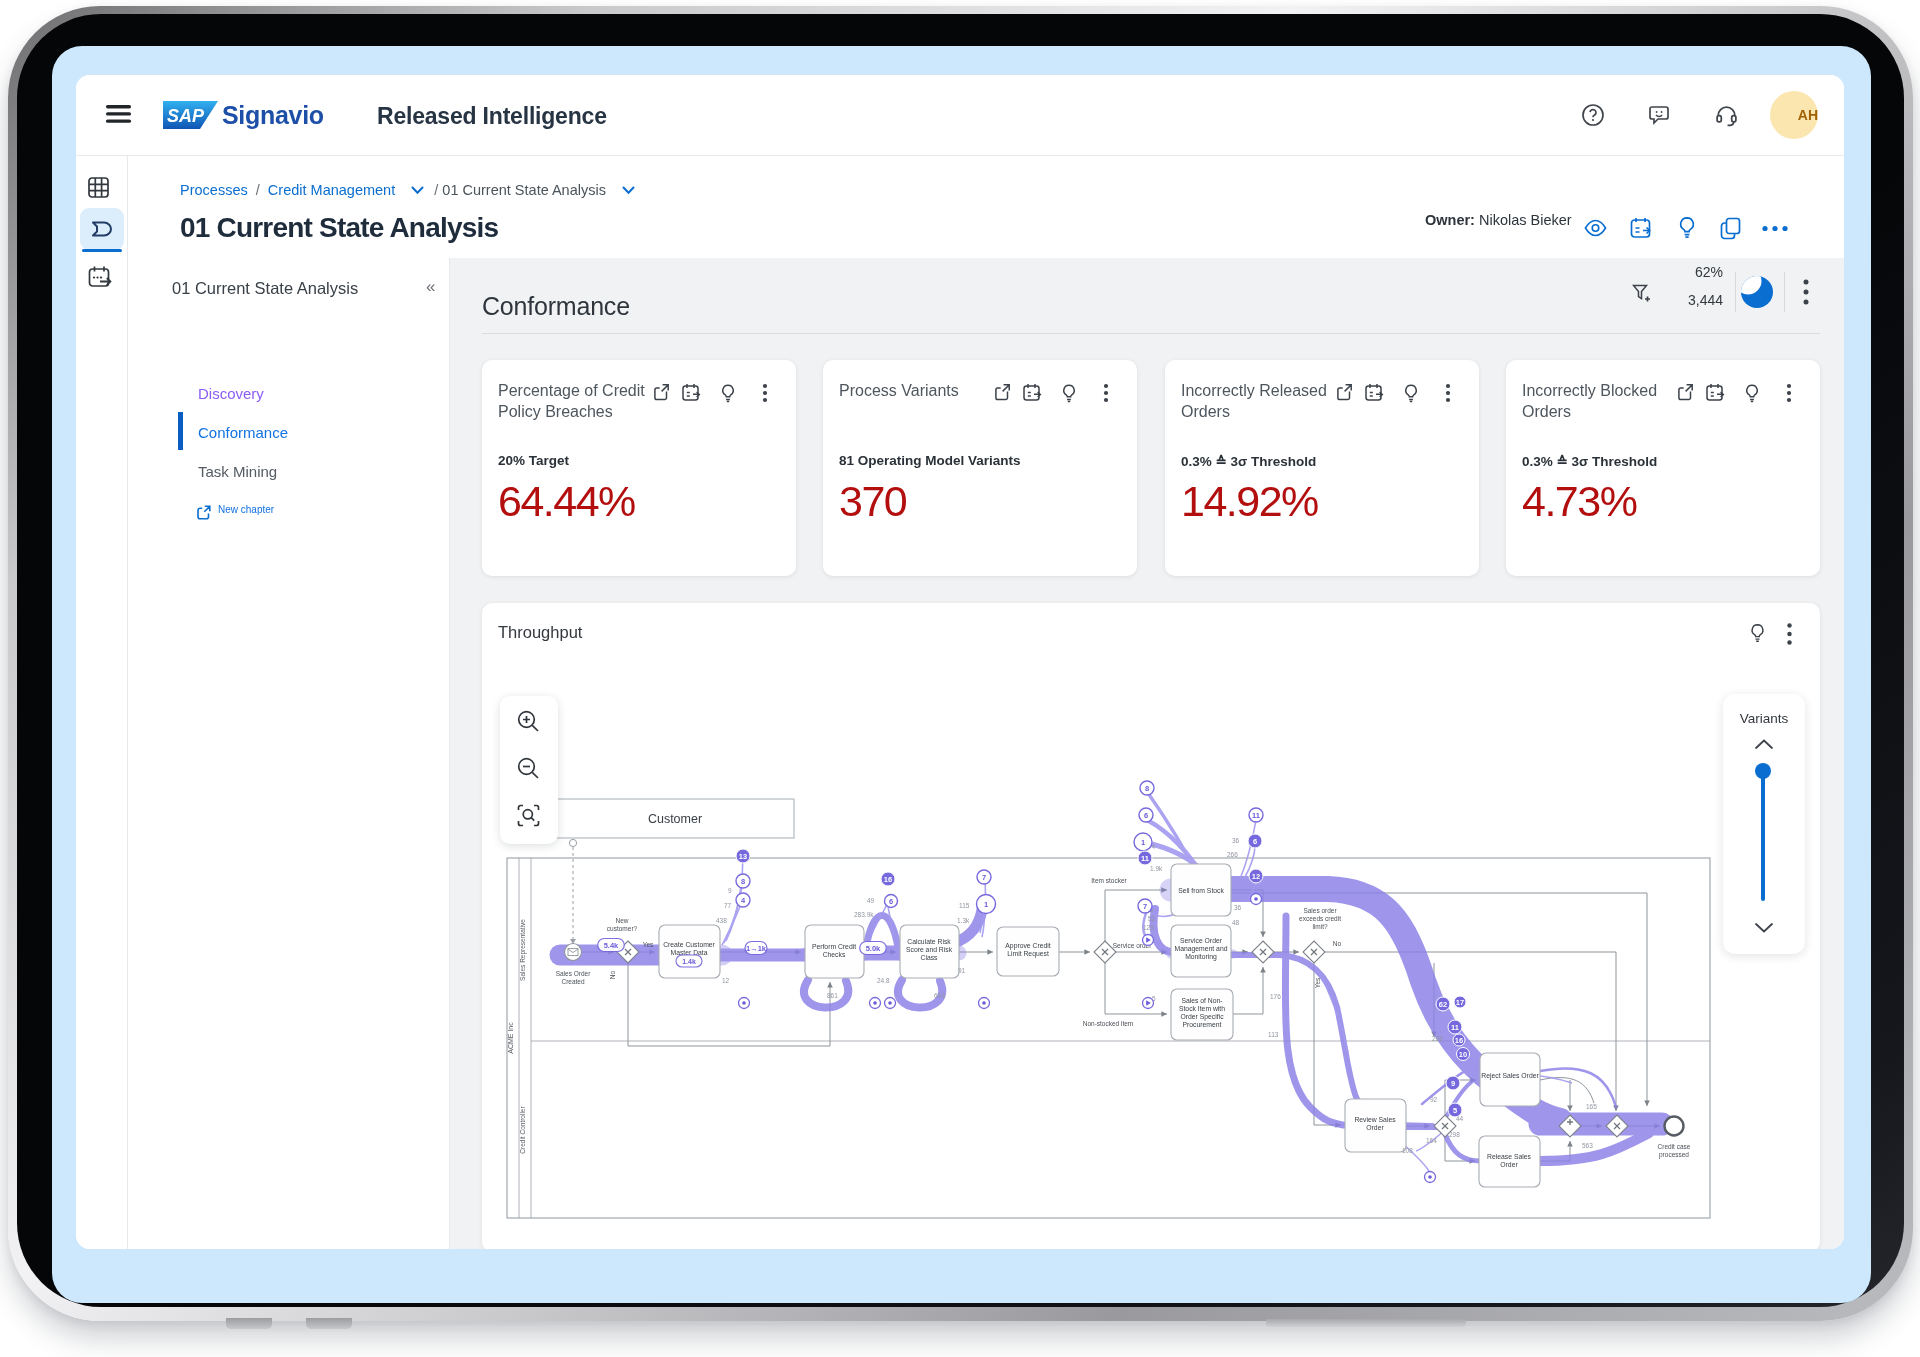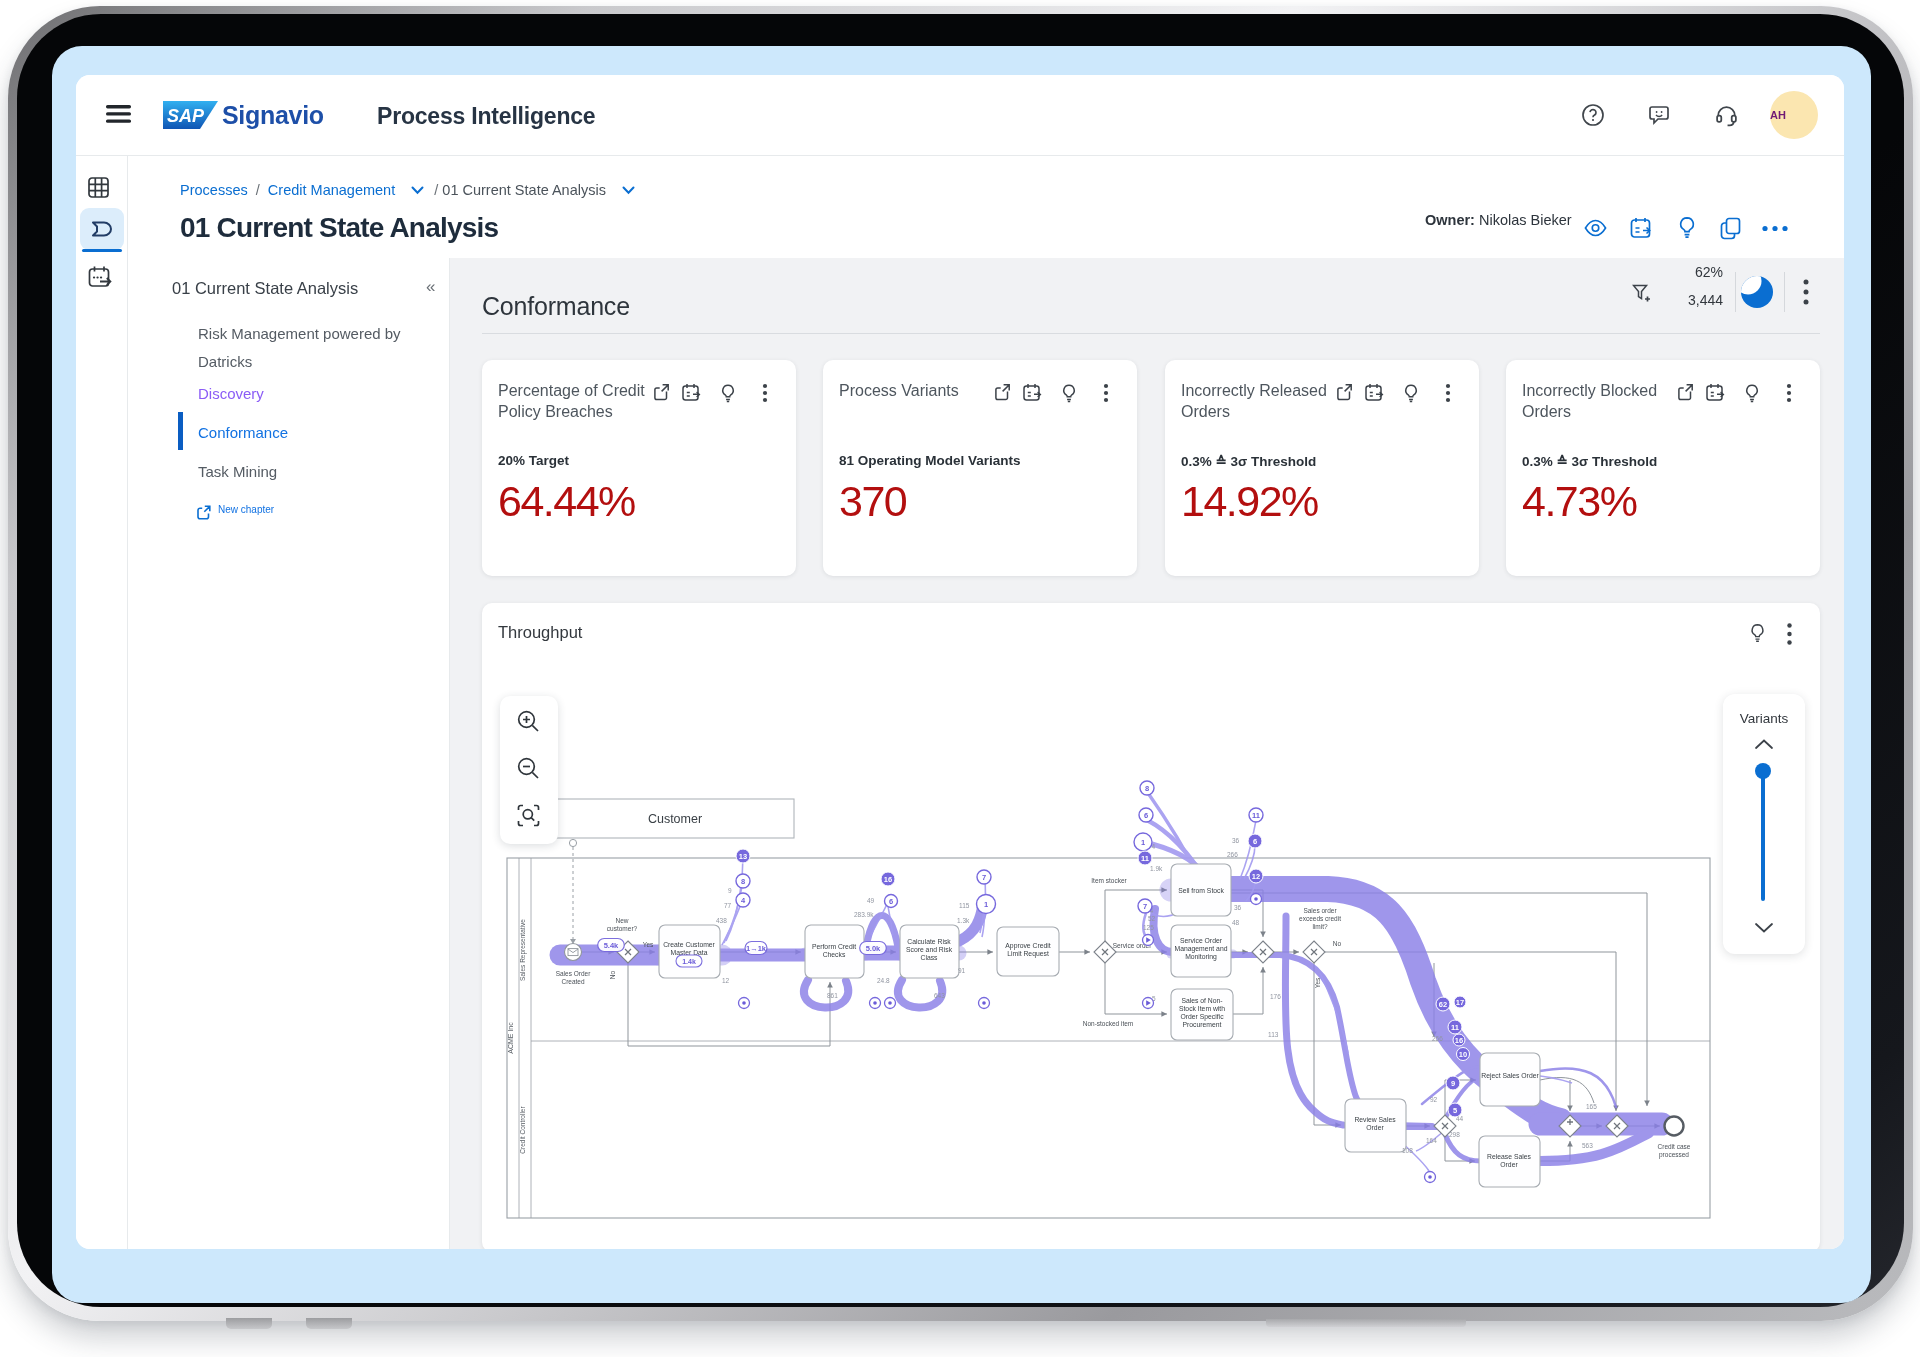--- a/index.html
+++ b/index.html
@@ -46,40 +46,40 @@
          <defs>
                 <linearGradient id="sapg" x1="0" y1="0" x2="0" y2="1">
            <stop offset="0" stop-color="#31b0f0"></stop>
                   <stop offset="1" stop-color="#0f55b4"></stop>
                 </linearGradient>
               </defs>
          <polygon points="0,0 110,0 74,56 0,56" fill="url(#sapg)"></polygon>
          <text x="8" y="42" font-size="36" font-weight="bold" font-style="italic" fill="#fff" font-family="Liberation Sans">SAP</text>
        </svg>
        <div class="abs" style="left:146px;top:26px;font-size:25px;font-weight:700;color:#1d4fa8;letter-spacing:-.3px">Signavio</div>
-       <div class="abs" style="left:301px;top:28px;font-size:23px;font-weight:700;color:#273444;letter-spacing:-.2px">Process Intelligence</div>
+       <div class="abs" style="left:301px;top:28px;font-size:23px;font-weight:700;color:#273444;letter-spacing:-.2px">Released Intelligence</div>
 
        <svg class="abs" style="left:1505px;top:28px" width="24" height="24" viewBox="0 0 24 24" fill="none" stroke="#40464c" stroke-width="1.7">
          <circle cx="12" cy="12" r="10"></circle>
               <path d="M9 9.2a3 3 0 1 1 4.2 3.1c-.9.4-1.2 1-1.2 1.9"></path>
               <circle cx="12" cy="17" r="1.1" fill="#40464c" stroke="none"></circle>
        </svg>
        <svg class="abs" style="left:1571px;top:28px" width="24" height="24" viewBox="0 0 24 24" fill="none" stroke="#40464c" stroke-width="1.7">
          <path d="M4 4h14a2 2 0 0 1 2 2v8a2 2 0 0 1-2 2H10l-4 4v-4H4a2 2 0 0 1-2-2V6a2 2 0 0 1 2-2z" transform="translate(1,0)"></path>
          <circle cx="9.6" cy="9" r=".9" fill="#40464c" stroke="none"></circle>
               <circle cx="14.6" cy="9" r=".9" fill="#40464c" stroke="none"></circle>
          <path d="M9 12c.8 1 2 1.5 3.1 1.5 1.2 0 2.3-.5 3-1.5" stroke-width="1.4"></path>
        </svg>
        <svg class="abs" style="left:1638px;top:27px" width="25" height="25" viewBox="0 0 24 24" fill="none" stroke="#40464c" stroke-width="1.7">
          <path d="M4 13a8 8 0 0 1 16 0"></path>
          <rect x="3" y="13" width="4" height="6" rx="1.8"></rect>
          <rect x="17" y="13" width="4" height="6" rx="1.8"></rect>
          <path d="M19 19a4 4 0 0 1-4 3.4h-2"></path>
        </svg>
-       <div class="abs" style="left:1694px;top:16px;width:48px;height:48px;border-radius:50%;background:#fbe6b0;text-align:left;line-height:48px;font-size:11px;font-weight:700;color:#701a75">AH</div>
+       <div class="abs" style="left:1694px;top:16px;width:48px;height:48px;border-radius:50%;background:#fbe6b0;text-align:right;line-height:48px;font-size:14px;font-weight:700;color:#a16207">AH</div>
      </div>
      <div id="pageheader">
 
        <div class="abs" style="left:52px;top:26px;font-size:14.5px;color:#50565c">
          <span style="color:#0a6ed1">Processes</span><span style="color:#6a7076">&nbsp; / &nbsp;</span><span style="color:#0a6ed1">Credit Management</span>
          <svg width="13" height="9" viewBox="0 0 13 9" style="margin:0 6px 0 12px">
                 <path d="M1.5 1.5 L6.5 6.8 L11.5 1.5" fill="none" stroke="#0a6ed1" stroke-width="2" stroke-linecap="round"></path>
               </svg>
          <span style="color:#6a7076">/ </span><span style="color:#4b535b">01 Current State Analysis</span>
          <svg width="13" height="9" viewBox="0 0 13 9" style="margin:0 0 0 12px">
@@ -128,21 +128,20 @@
        <svg class="abs" style="left:12px;top:109px" width="25" height="24" viewBox="0 0 25 24" fill="none" stroke="#32383e" stroke-width="1.7">
          <rect x="1.5" y="4" width="19" height="17" rx="3"></rect>
               <path d="M6.5 1.5v5 M16 1.5v5"></path>
          <path d="M6 12.5h.1 M9.5 12.5h.1 M13 12.5h.1" stroke-width="2.2" stroke-linecap="round"></path>
          <path d="M12 16.5h10 M18.8 13l3.6 3.5-3.6 3.5" stroke-width="1.8"></path>
        </svg>
      </div>
      <div id="lpanel">
        <div class="abs" style="left:44px;top:21px;font-size:16.5px;color:#394048">01 Current State Analysis</div>
        <div class="abs" style="left:298px;top:19px;font-size:17px;color:#6a7076">«</div>
-       <div class="abs" style="left:70px;top:62px;font-size:15px;color:#545b63;line-height:28px">Risk Management powered by<br>Datricks</div>
        <div class="abs" style="left:70px;top:127px;font-size:15px;color:#8b5cf6">Discovery</div>
        <div class="abs" style="left:50px;top:154px;width:5px;height:38px;background:#0a5dc2"></div>
        <div class="abs" style="left:70px;top:166px;font-size:15px;color:#1272e2">Conformance</div>
        <div class="abs" style="left:70px;top:205px;font-size:15px;color:#545b63">Task Mining</div>
        <svg class="abs" style="left:69px;top:247px" width="14" height="15" viewBox="0 0 14 15" fill="none" stroke="#0a6ed1" stroke-width="1.6">
          <path d="M11.5 8.5 v3.2 a2 2 0 0 1 -2 2 h-6.5 a2 2 0 0 1 -2-2 v-6.5 a2 2 0 0 1 2-2 h2.2"></path>
          <path d="M7.8 1.3h5v5 M12.5 1.6 L7.3 6.8"></path>
        </svg>
        <div class="abs" style="left:90px;top:246px;font-size:10px;color:#1272e2">New chapter</div>
      </div>

